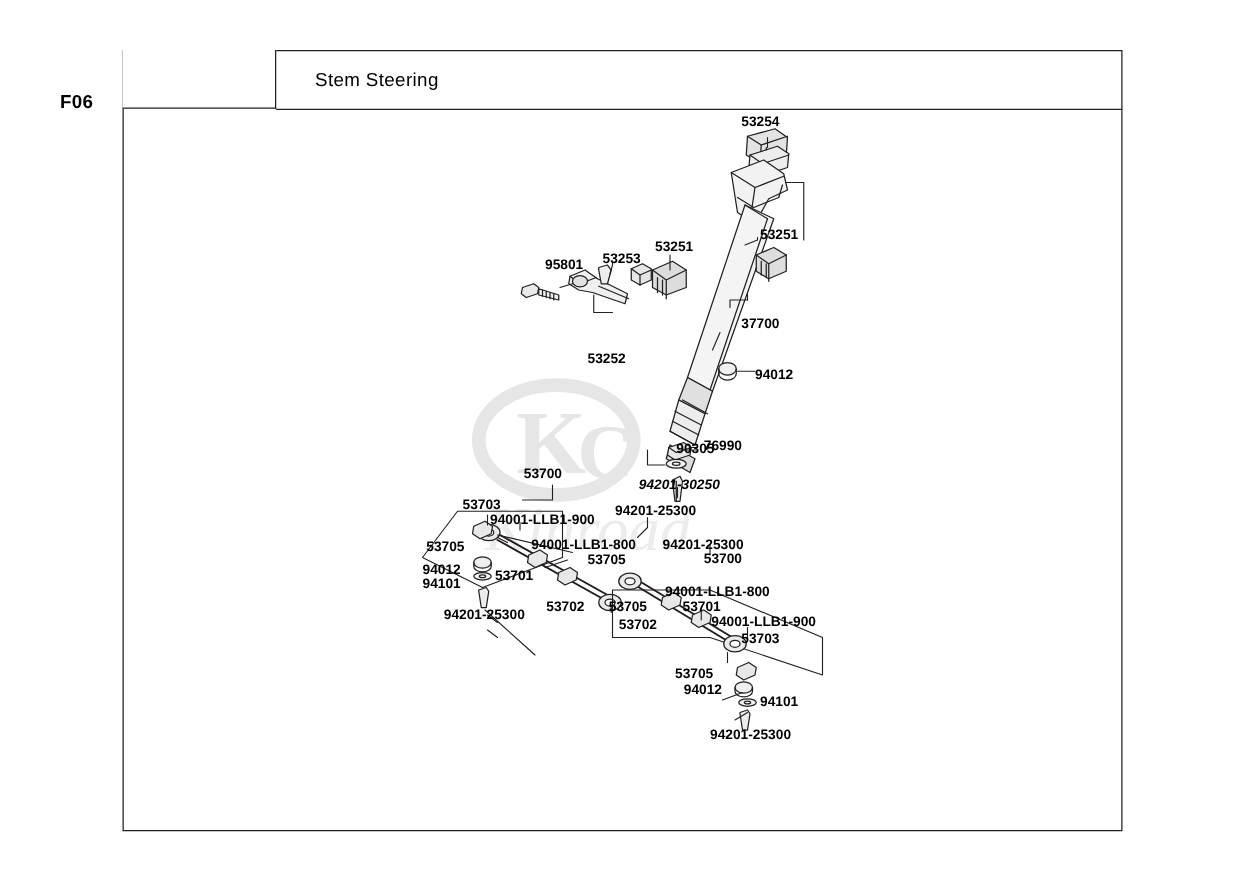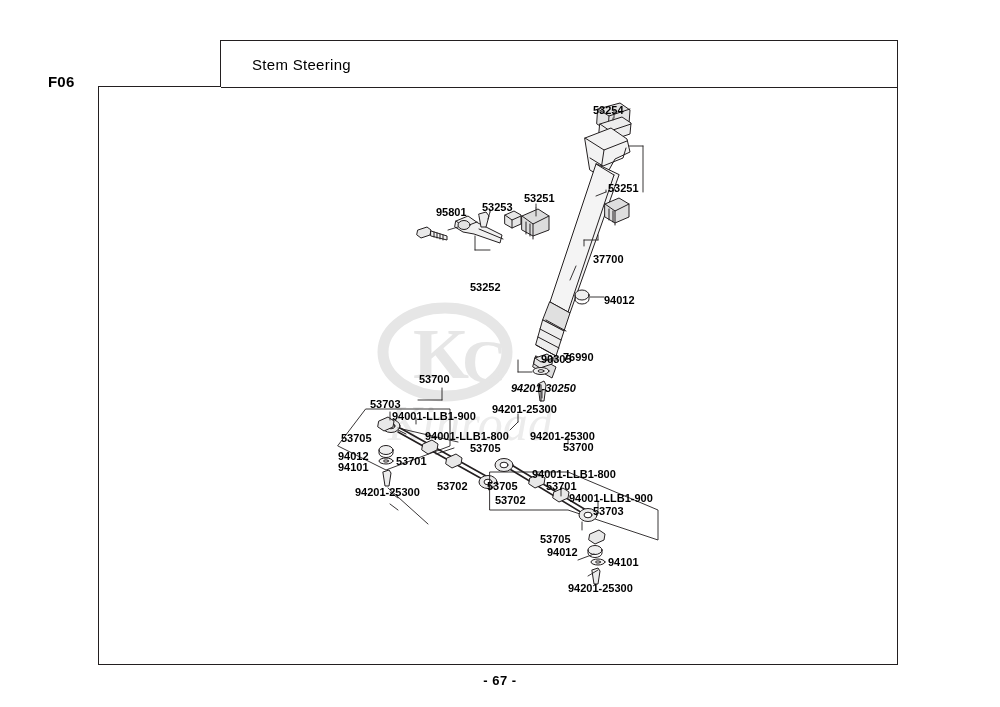--- a/index.html
+++ b/index.html
@@ -115,21 +115,20 @@
       <text x="112" y="92" font-family="Liberation Serif, serif" font-size="62" font-weight="bold" fill="#e6e6e6">C</text>
       <text x="38" y="150" font-family="Liberation Serif, serif" font-size="50" font-style="italic" fill="#ececec">Kinroad</text>
     </g>
   </svg>
 
   <div id="sheet-frame"></div>
   <div id="title-cell"></div>
   <div id="header-rule"></div>
   <div id="title-code">F06</div>
   <div id="section-title">Stem Steering</div>
-  <div id="page-number">- 67 -</div>
 
   <div id="drawing">
     <svg width="800" height="625" viewBox="0 0 800 625" xmlns="http://www.w3.org/2000/svg">
       <g fill="none" stroke="#231f20" stroke-width="1" stroke-linejoin="round" stroke-linecap="round">
 
         <g>
           <path d="M500 69 l22 -6 l10 7 l-1 14 l-21 7 l-11 -7 z" fill="#e3e3e3"></path>
           <path d="M500 69 l11 7 l21 -7"></path>
           <path d="M511 76 l-1 14"></path>
           <path d="M502 84 l22 -7 l9 6 l-1 11 l-21 7 l-10 -6 z" fill="#ededed"></path>
@@ -293,21 +292,21 @@
           <path d="M480 520 L496 514"></path>
           <path d="M490 536 L500 530"></path>
           <path d="M300 458 L292 452"></path>
           <path d="M300 470 L292 464"></path>
           <path d="M330 484 L290 448"></path>
         </g>
       </g>
     </svg>
 
     
-    <div class="lbl" style="left:495px; top:64px;">53254</div>
+    <div class="lbl" style="left:495px; top:52px;">53254</div>
     <div class="lbl" style="left:510px; top:142px;">53251</div>
     <div class="lbl" style="left:426px; top:152px;">53251</div>
     <div class="lbl" style="left:384px; top:161px;">53253</div>
     <div class="lbl" style="left:314px; top:166px;margin-left:24px;">95801</div>
     <div class="lbl" style="left:372px; top:213px;margin-top:28px;">53252</div>
     <div class="lbl" style="left:495px; top:213px;">37700</div>
     <div class="lbl" style="left:506px; top:254px;">94012</div>
     <div class="lbl" style="left:399px; top:313px;padding-left:44px;">90305</div>
     <div class="lbl" style="left:465px; top:311px;">76990</div>
     <div class="lbl" style="left:413px; top:342px;font-style:italic;">94201-30250</div>

